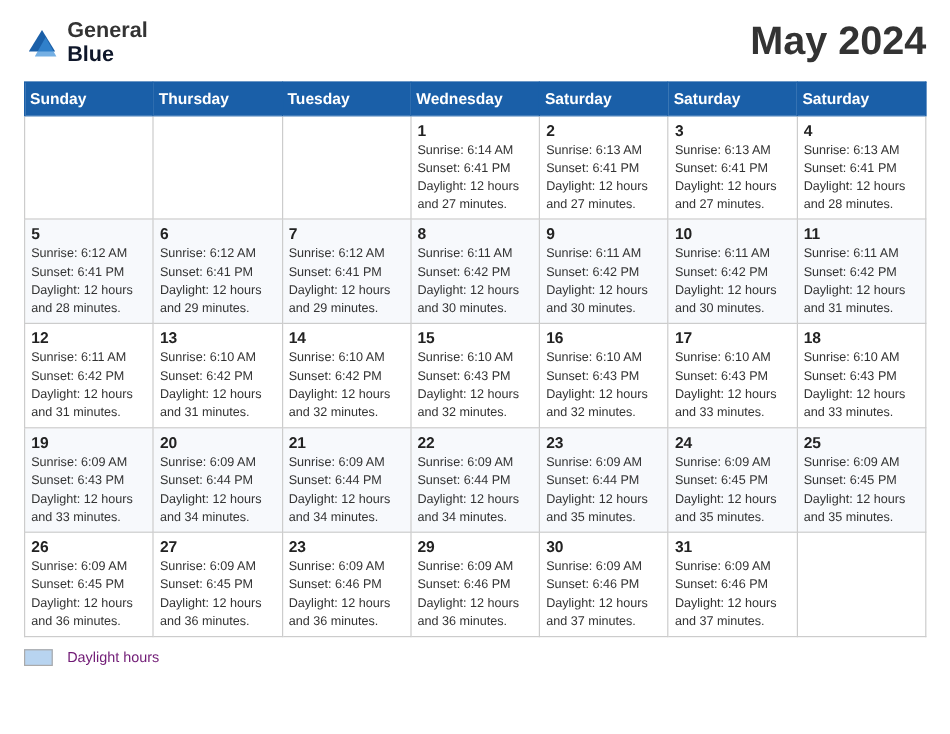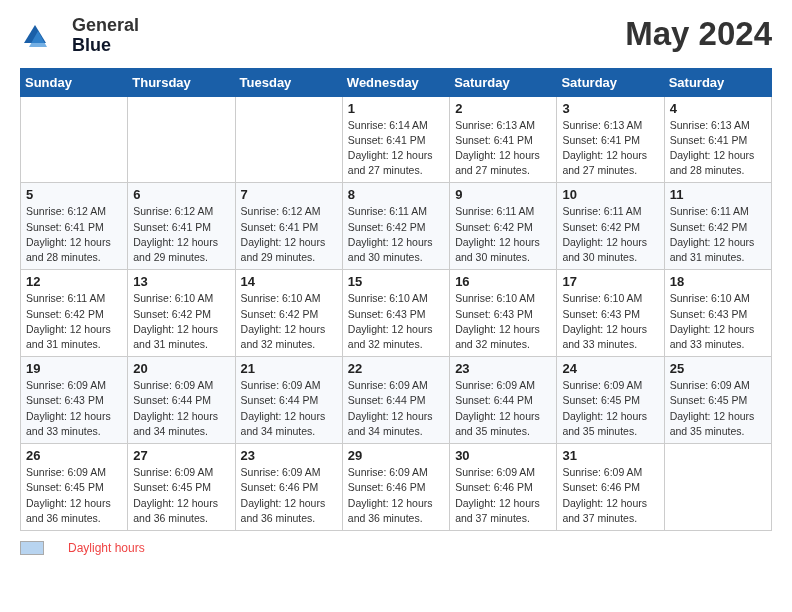--- a/index.html
+++ b/index.html
@@ -15,21 +15,21 @@
     }
     .header {
       display: flex;
       justify-content: space-between;
       align-items: flex-start;
       margin-bottom: 12px;
     }
     .logo {
       display: flex;
       align-items: center;
-      gap: 20px;
+      gap: 4px;
     }
     .logo-text {
       display: flex;
       flex-direction: column;
       line-height: 1.1;
     }
     .logo-general {
       font-size: 18px;
       font-weight: bold;
       color: #333;
@@ -93,23 +93,23 @@
       color: #333;
       line-height: 1.45;
     }
     .empty-cell {
       background: #fff !important;
     }
     .footer {
       margin-top: 10px;
       display: flex;
       align-items: center;
-      gap: 24px;
+      gap: 12px;
       font-size: 12px;
-      color: #ef4444;
+      color: #701a75;
     }
     .footer-swatch {
       width: 24px;
       height: 14px;
       background: #b8d4f0;
       border: 1px solid #aaa;
       display: inline-block;
     }
   </style>
 </head>

